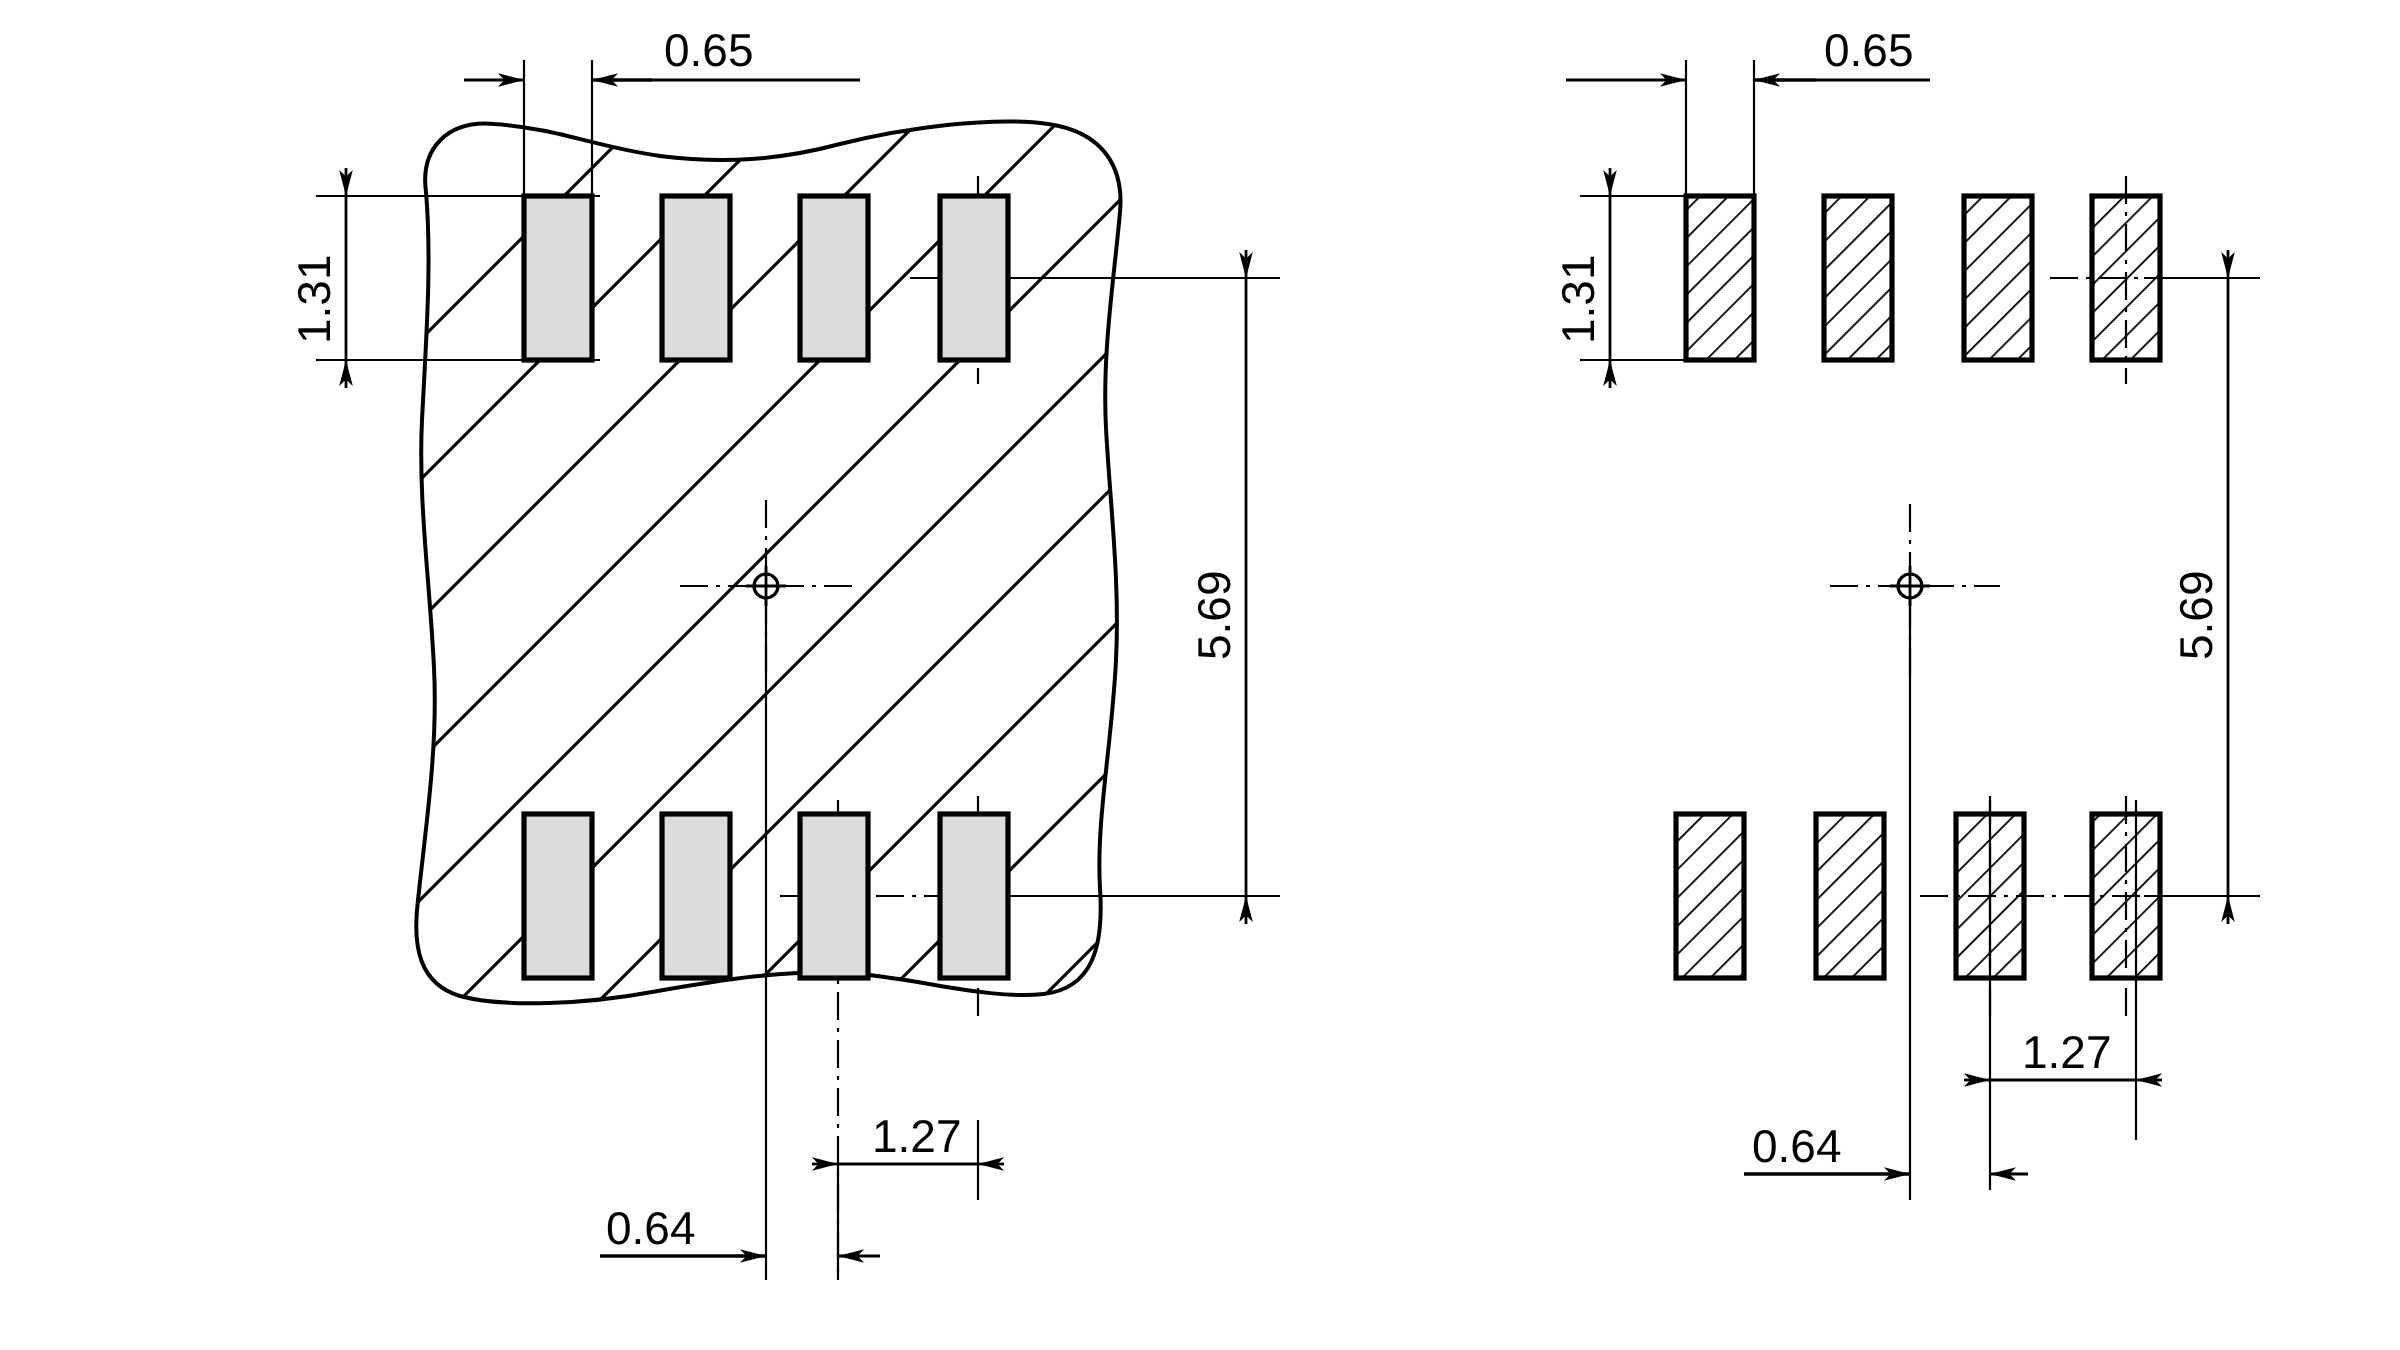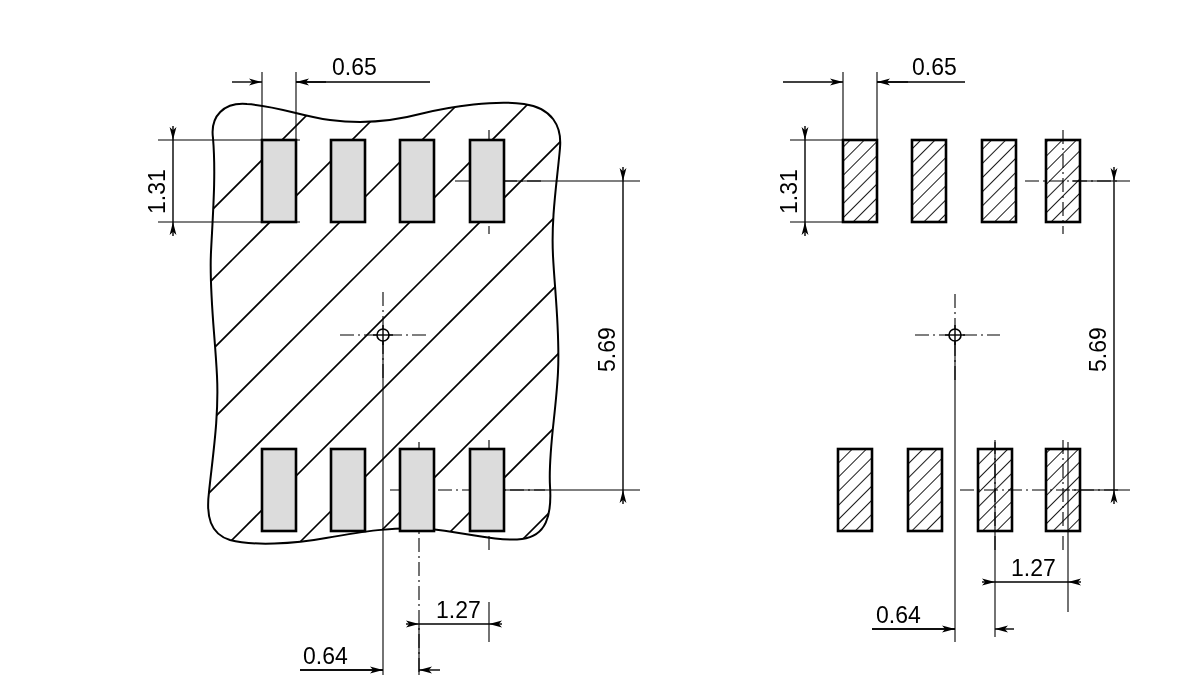--- a/index.html
+++ b/index.html
@@ -11,21 +11,20 @@
     width: 1200px;
     height: 675px;
     font-family: "Liberation Sans", sans-serif;
     overflow: hidden;
   }
   #stage {
     position: relative;
     width: 1200px;
     height: 585px;
     background: #ffffff;
-    margin-top: 42px;
   }
   #drawing {
     position: absolute;
     left: 0;
     top: 0;
     width: 1200px;
     height: 675px;
   }
   .dim-text {
     font-family: "Liberation Sans", sans-serif;

